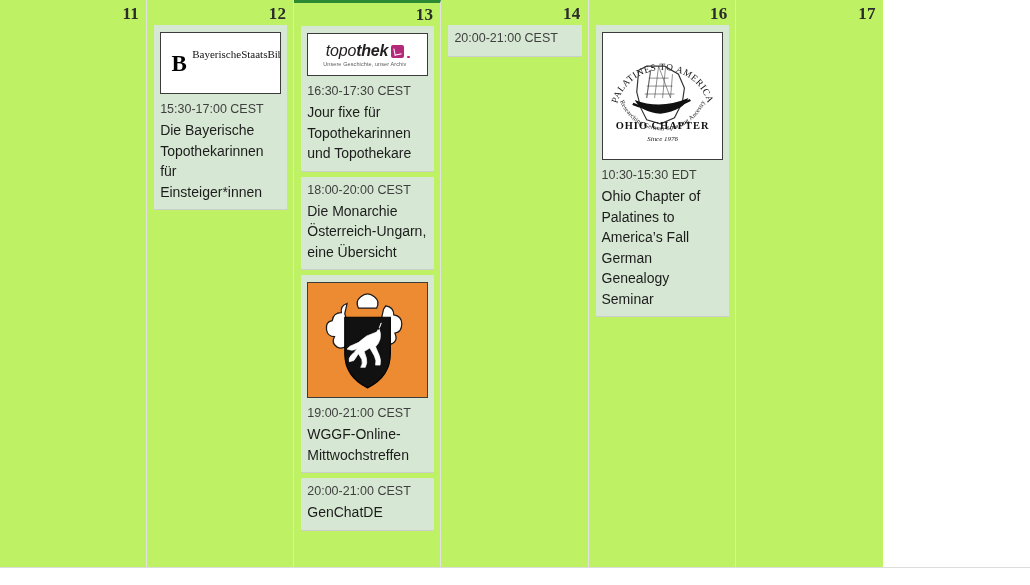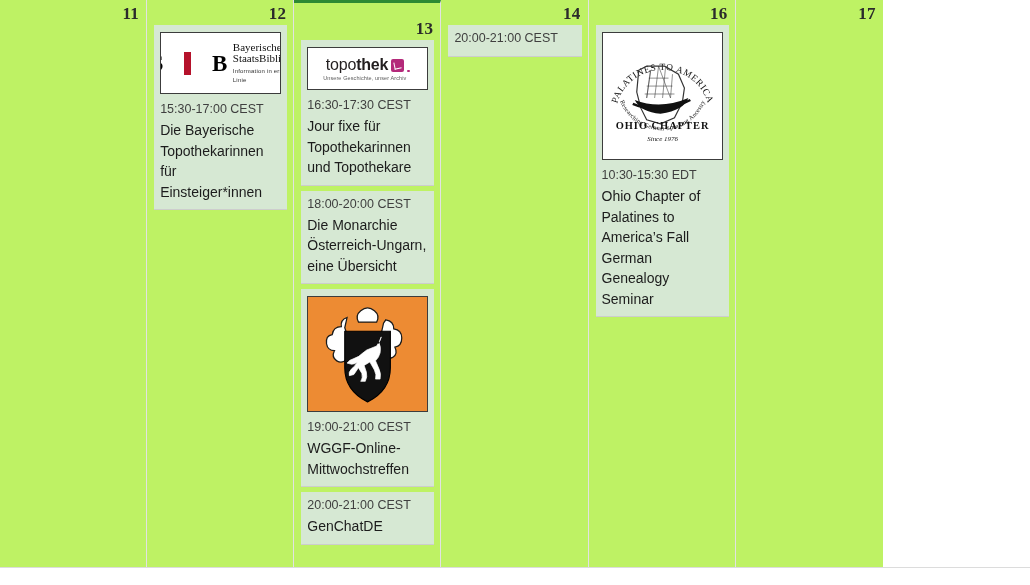--- a/index.html
+++ b/index.html
@@ -53,21 +53,21 @@
     text-align: right;
     font-family: "Liberation Serif", "DejaVu Serif", serif;
     font-size: 17px;
     font-weight: bold;
     color: #2b2b2b;
     padding: 4px 7px 2px 0;
     line-height: 19px;
     letter-spacing: 0.3px;
   }
   .day-cell.today .day-number {
-    padding-top: 16px;
+    padding-top: 2px;
   }
   .events {
     padding: 0 6px 0 7px;
   }
   .event {
     background: #d6e8d3;
     margin-bottom: 5px;
     padding: 5px 6px 7px 6px;
     box-sizing: border-box;
     border-bottom: 1px solid #cdcdcd;
@@ -122,21 +122,21 @@
     color: #000000;
     letter-spacing: -0.5px;
   }
   .bsb-bar {
     width: 7px;
     background: #b5122b;
     margin: 0 1px;
   }
   .bsb-text {
     display: flex;
-    flex-direction: column;
+    flex-direction: row;
     justify-content: center;
   }
   .bsb-l1, .bsb-l2 {
     font-family: "Liberation Serif", "DejaVu Serif", serif;
     font-size: 11px;
     line-height: 11.5px;
     color: #111111;
   }
   .bsb-l3 {
     font-size: 6px;
@@ -146,20 +146,21 @@
     letter-spacing: 0.2px;
   }
   
   .topo {
     text-align: center;
   }
   .topo-row {
     display: flex;
     align-items: center;
     justify-content: center;
+    font-style: italic;
   }
   .topo-a {
     font-size: 16px;
     color: #231f20;
     letter-spacing: -0.2px;
   }
   .topo-b {
     font-size: 16px;
     color: #231f20;
     font-weight: bold;

